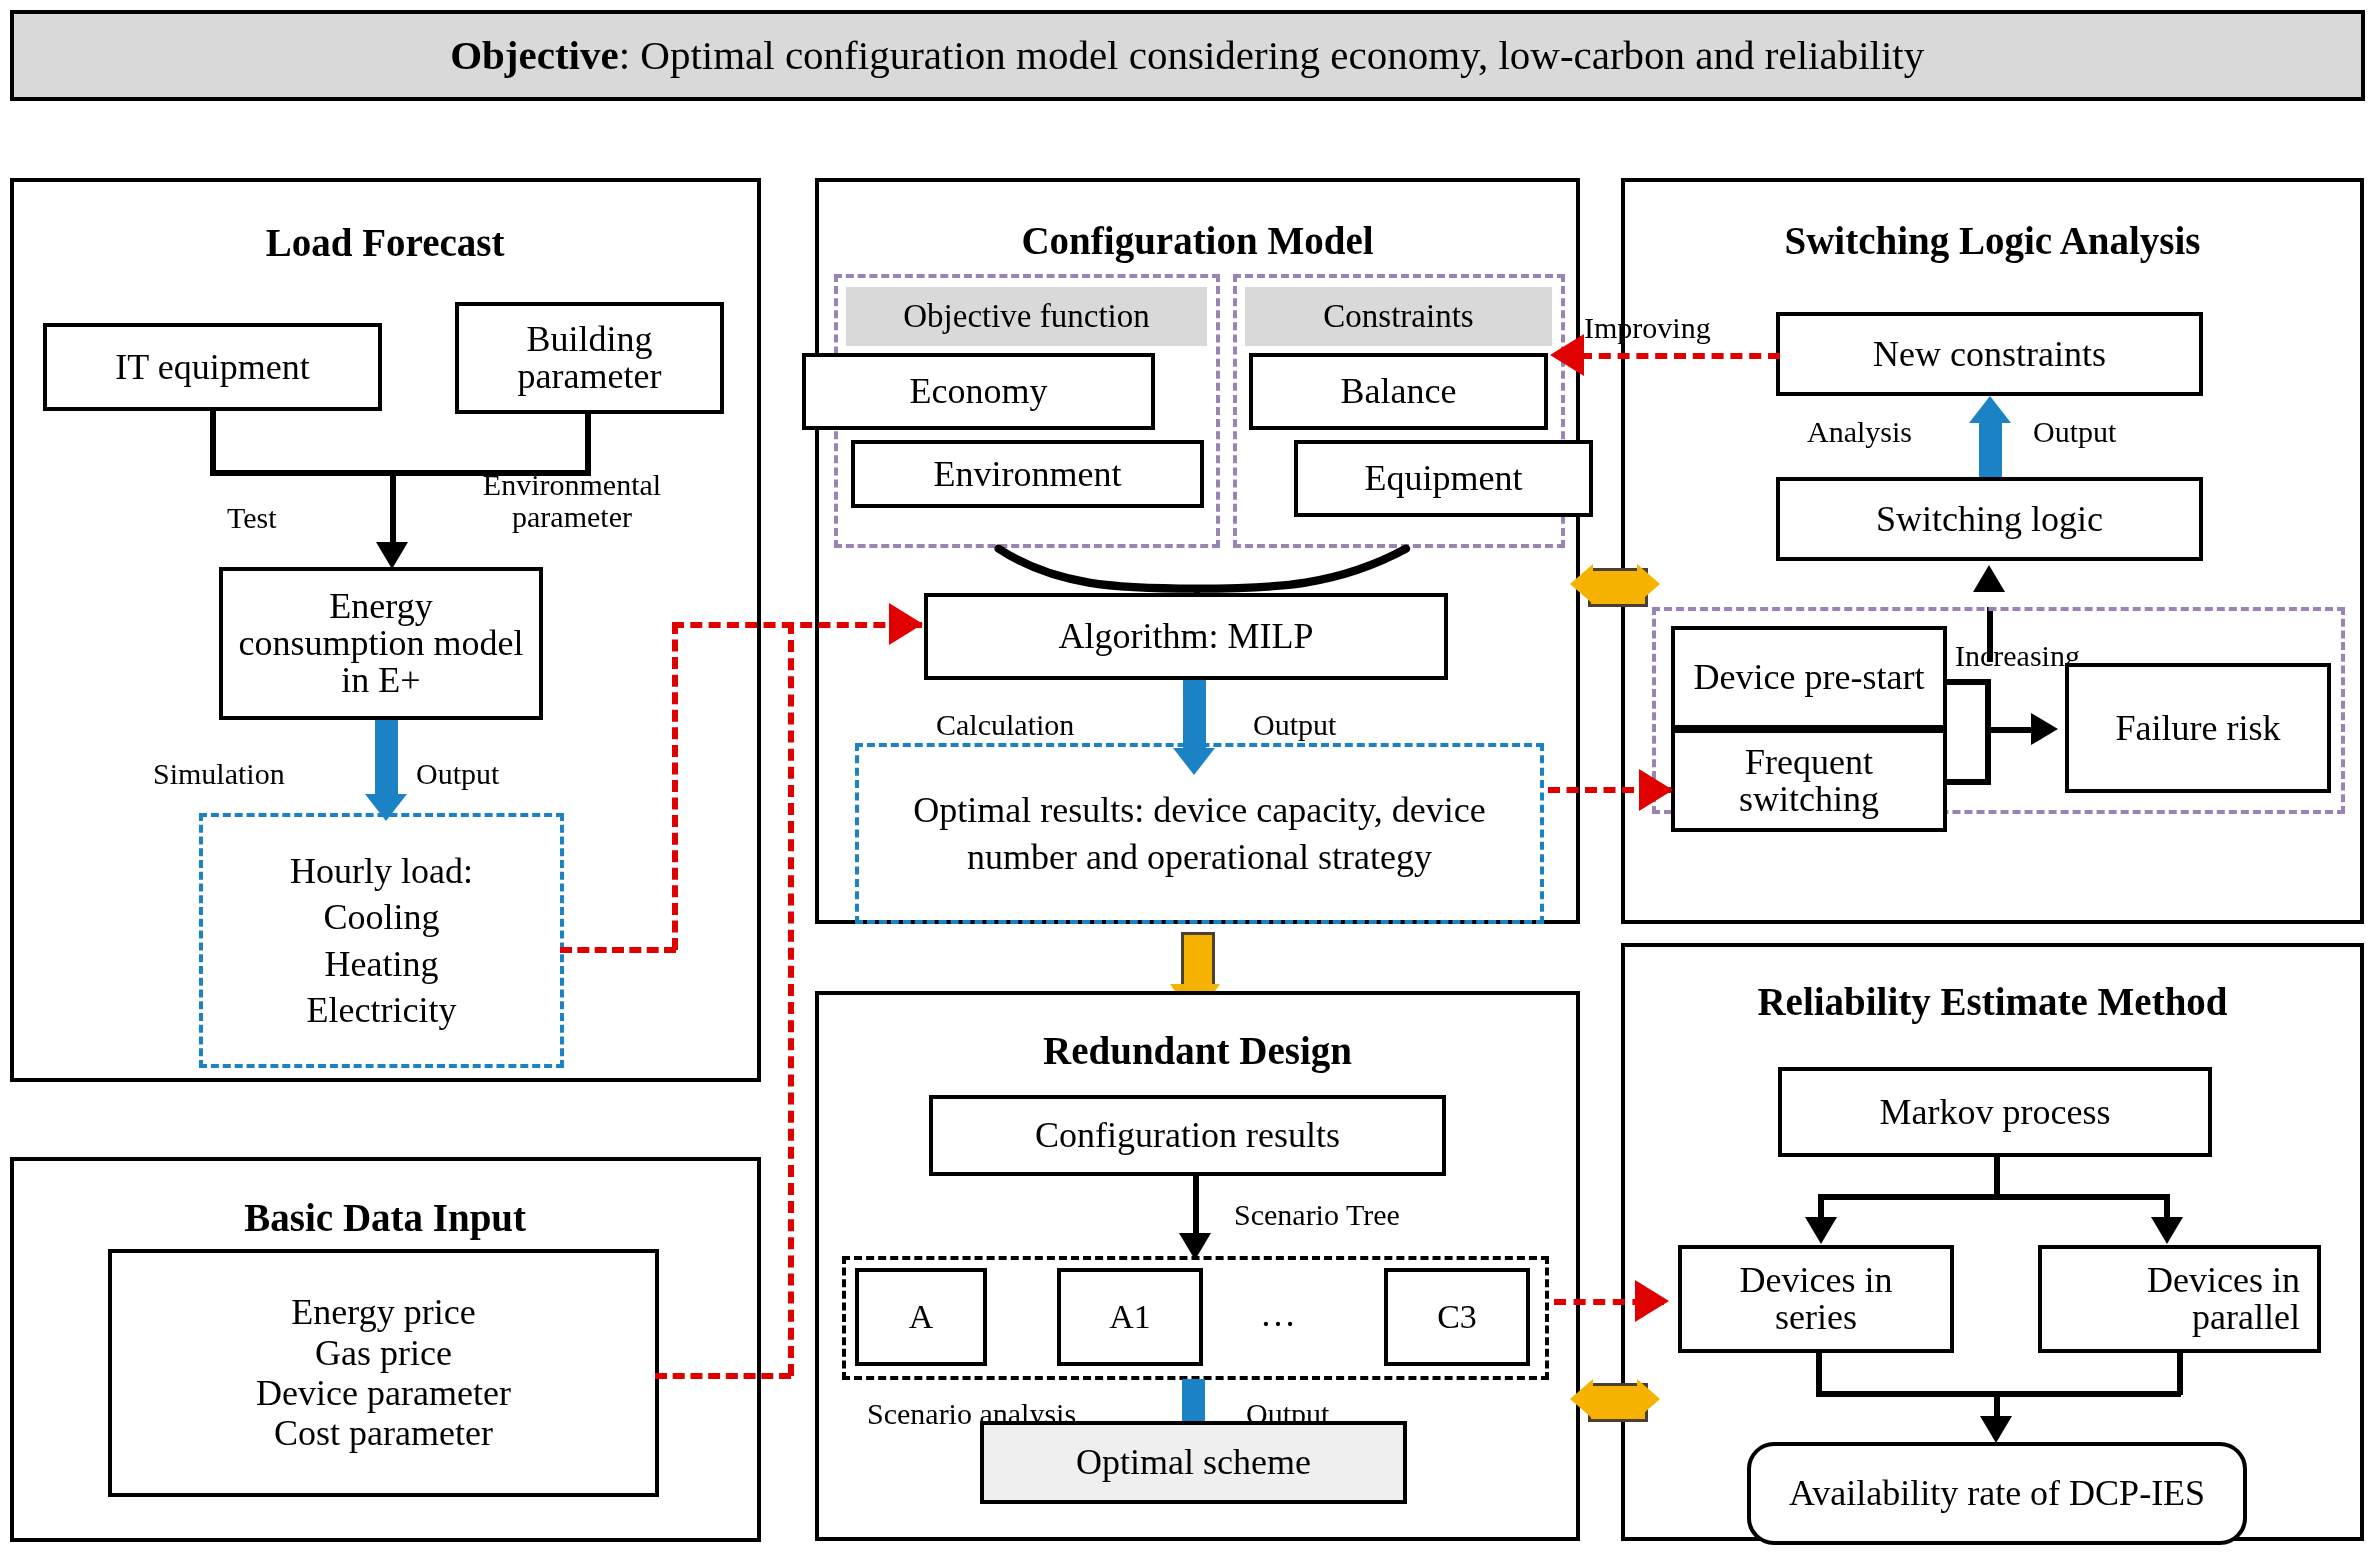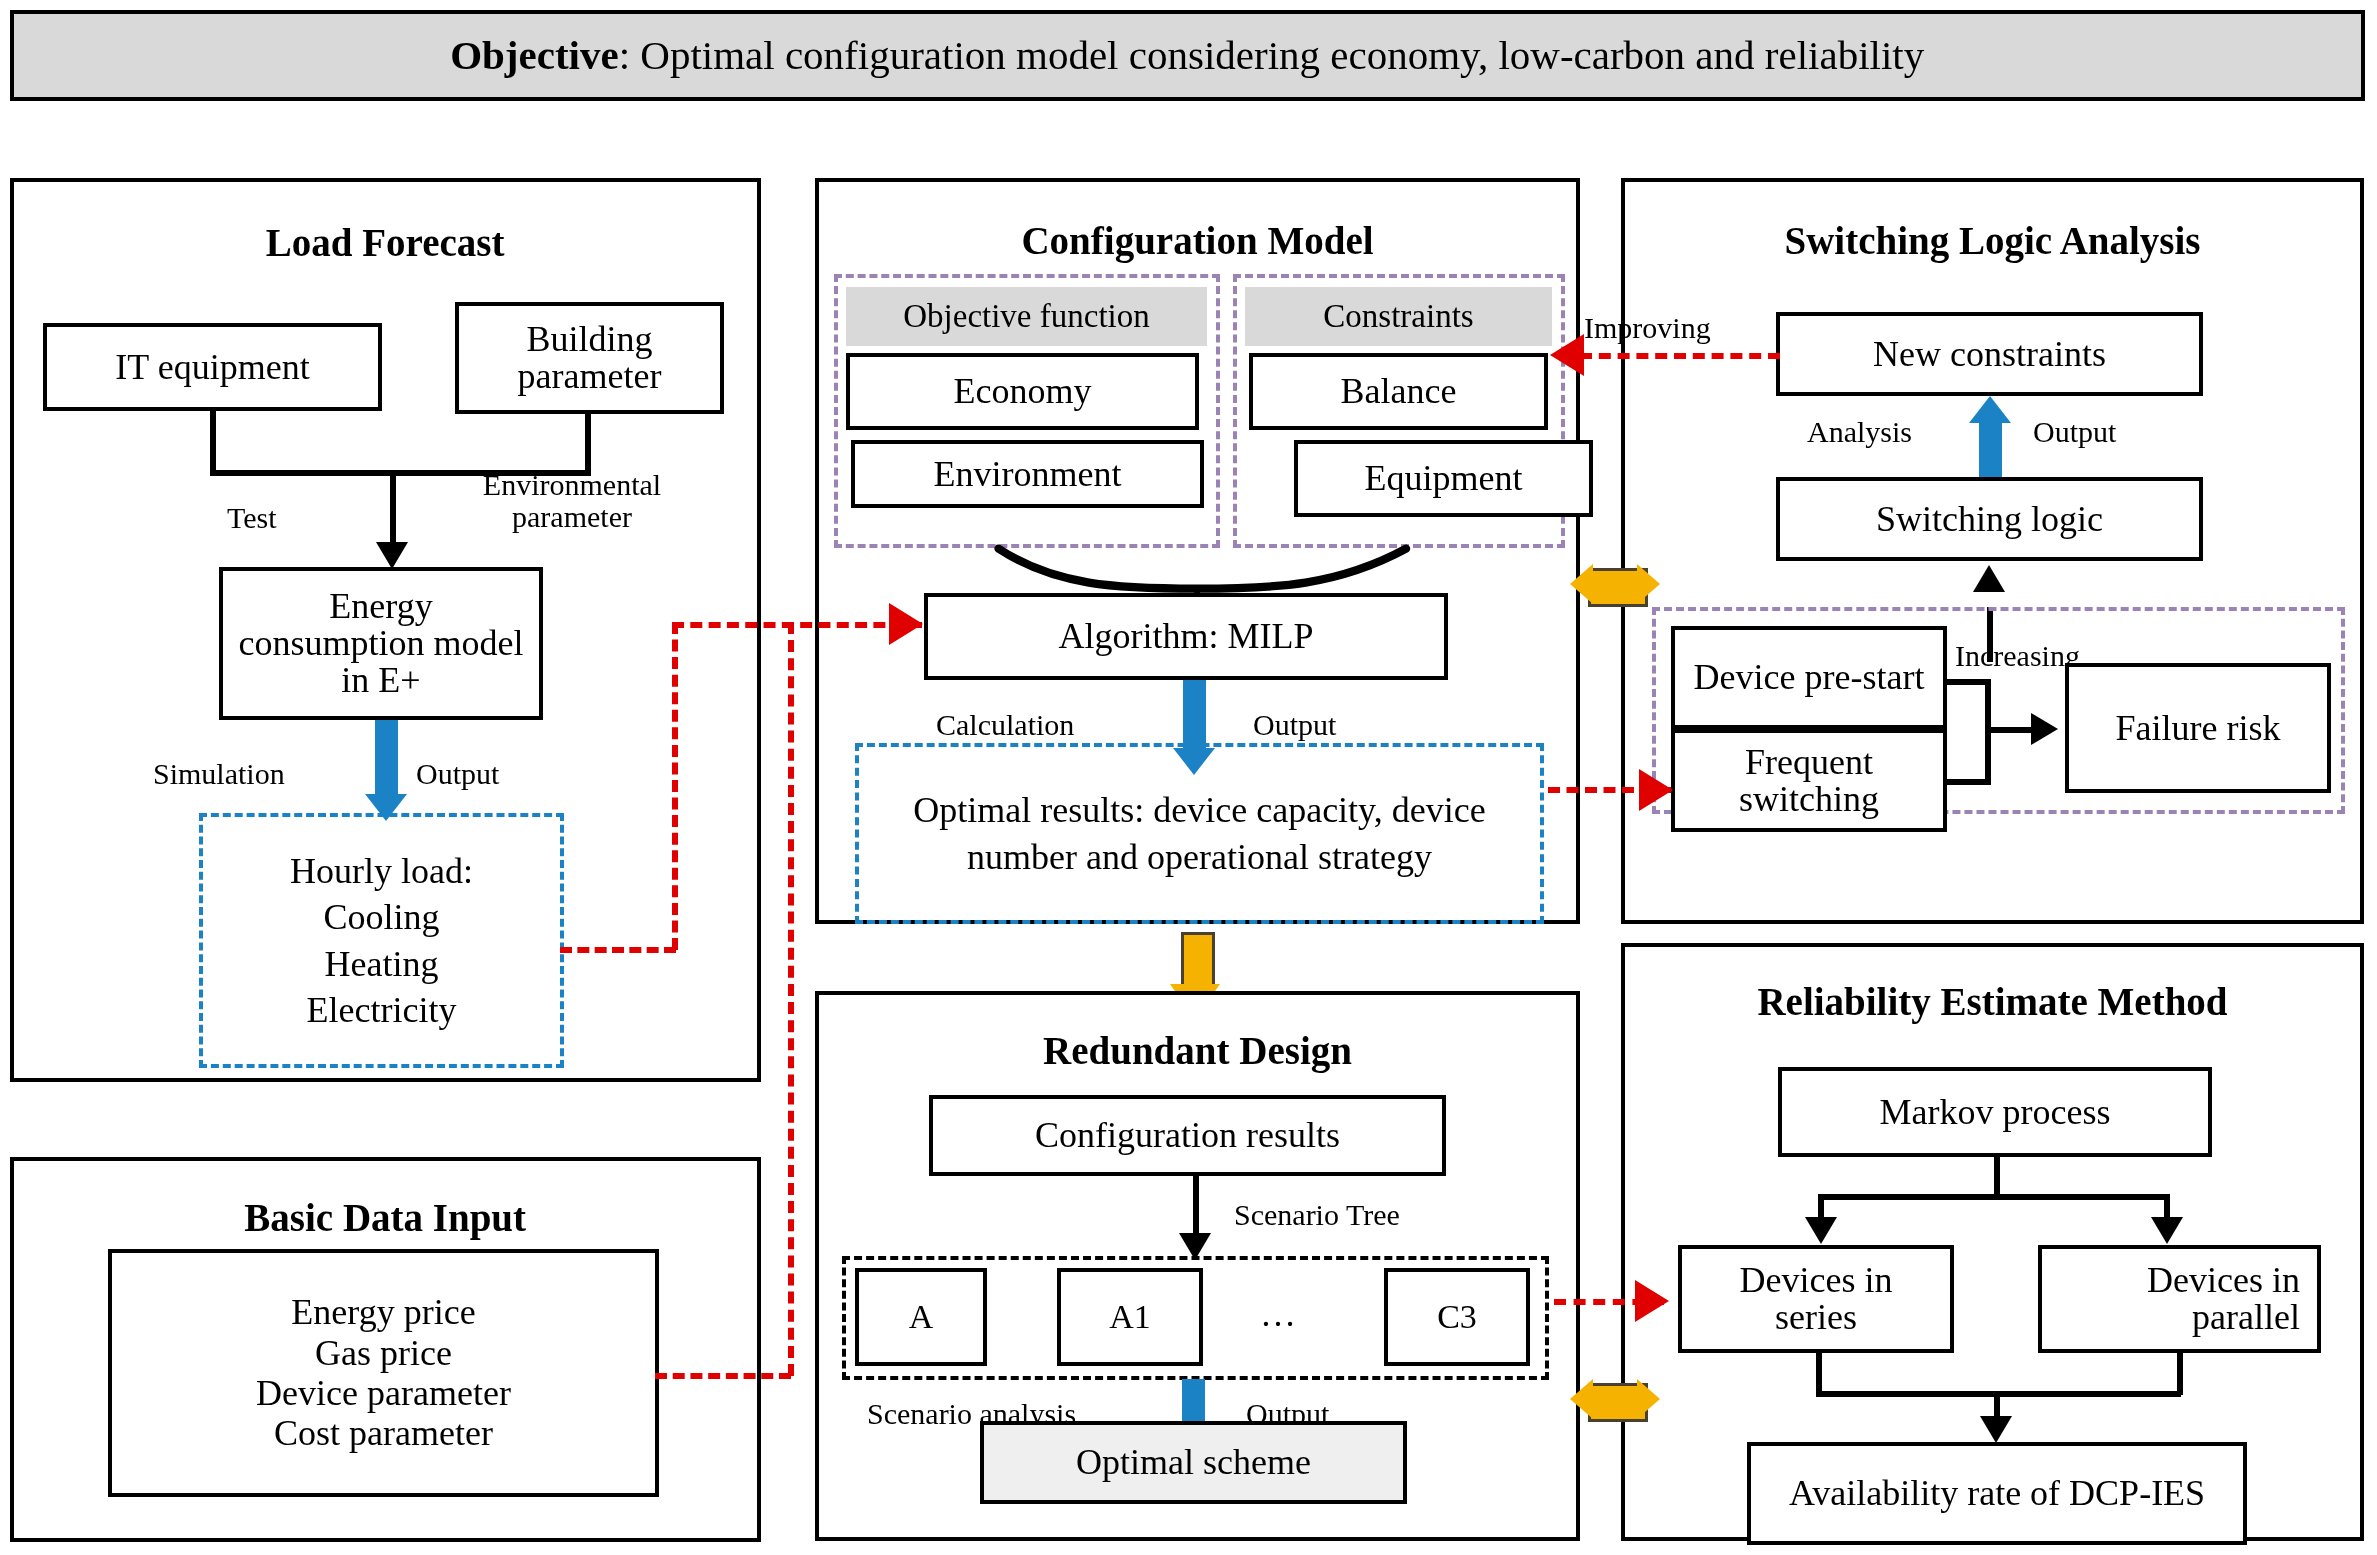--- a/index.html
+++ b/index.html
@@ -166,21 +166,21 @@
   </div>
 
   <div class="abs panel" style="left:815px;top:178px;width:765px;height:746px;">
     <div class="panel-title" style="top:36px;">Configuration Model</div>
   </div>
 
   <div class="abs dash-purple" style="left:834px;top:274px;width:386px;height:274px;"></div>
   <div class="abs sub-head" style="left:846px;top:287px;width:361px;height:59px;">
     <span>Objective function</span>
   </div>
-  <div class="abs box" style="left:846px;top:353px;width:353px;height:77px;">
+  <div class="abs box" style="left:802px;top:353px;width:353px;height:77px;">
     <span>Economy</span>
   </div>
   <div class="abs box" style="left:851px;top:440px;width:353px;height:68px;">
     <span>Environment</span>
   </div>
 
   <div class="abs dash-purple" style="left:1233px;top:274px;width:332px;height:274px;"></div>
   <div class="abs sub-head" style="left:1245px;top:287px;width:307px;height:59px;">
     <span>Constraints</span>
   </div>
@@ -318,21 +318,21 @@
   <div class="abs box" style="left:2038px;top:1245px;width:283px;height:108px;text-align:right;">
     <span style="display:block;max-width:241px;">Devices in parallel</span>
   </div>
 
   <div class="abs ln vline" style="left:1816px;top:1352px;height:43px;"></div>
   <div class="abs ln vline" style="left:2177px;top:1352px;height:43px;"></div>
   <div class="abs ln hline" style="left:1816px;top:1391px;width:365px;"></div>
   <div class="abs ln vline" style="left:1994px;top:1391px;height:30px;"></div>
   <div class="abs arrow-down" style="left:1980px;top:1416px;"></div>
 
-  <div class="abs box" style="left:1747px;top:1442px;width:500px;height:103px;">
+  <div class="abs box" style="left:1747px;top:1442px;width:500px;height:103px;border-radius:27px;">
     <span style="display:block;max-width:455px;">Availability  rate of DCP-IES</span>
   </div>
 
   <div class="abs gold" style="left:1570px;top:558px;width:90px;height:55px;">
     <div class="body" style="left:18px;top:9.7px;width:54px;height:33px;"></div>
     <div class="tip" style="left:0;top:5.5px;border-top:20.7px solid transparent;border-bottom:20.7px solid transparent;border-right:23.4px solid #f5b200;"></div>
     <div class="tip" style="right:0;top:5.5px;border-top:20.7px solid transparent;border-bottom:20.7px solid transparent;border-left:23.4px solid #f5b200;"></div>
   </div>
 
   <div class="abs gold" style="left:1570px;top:1373px;width:90px;height:55px;">

